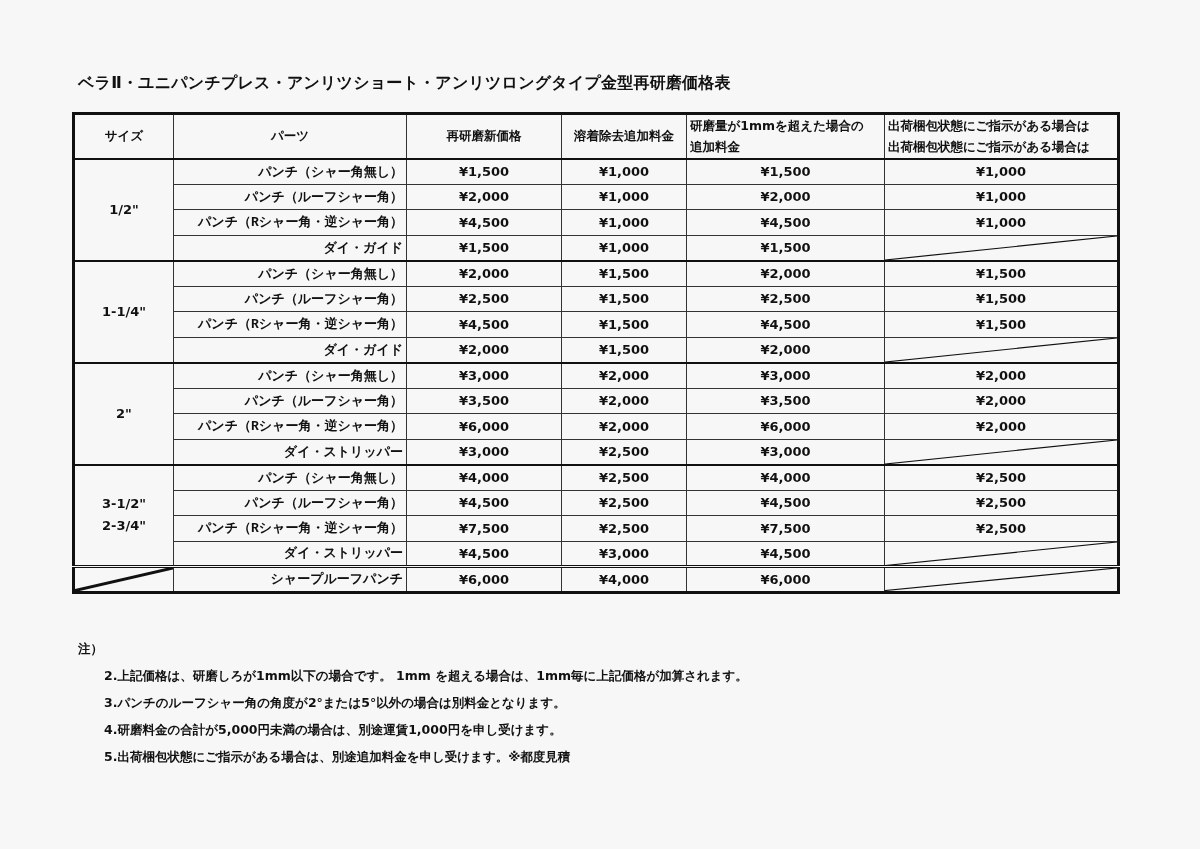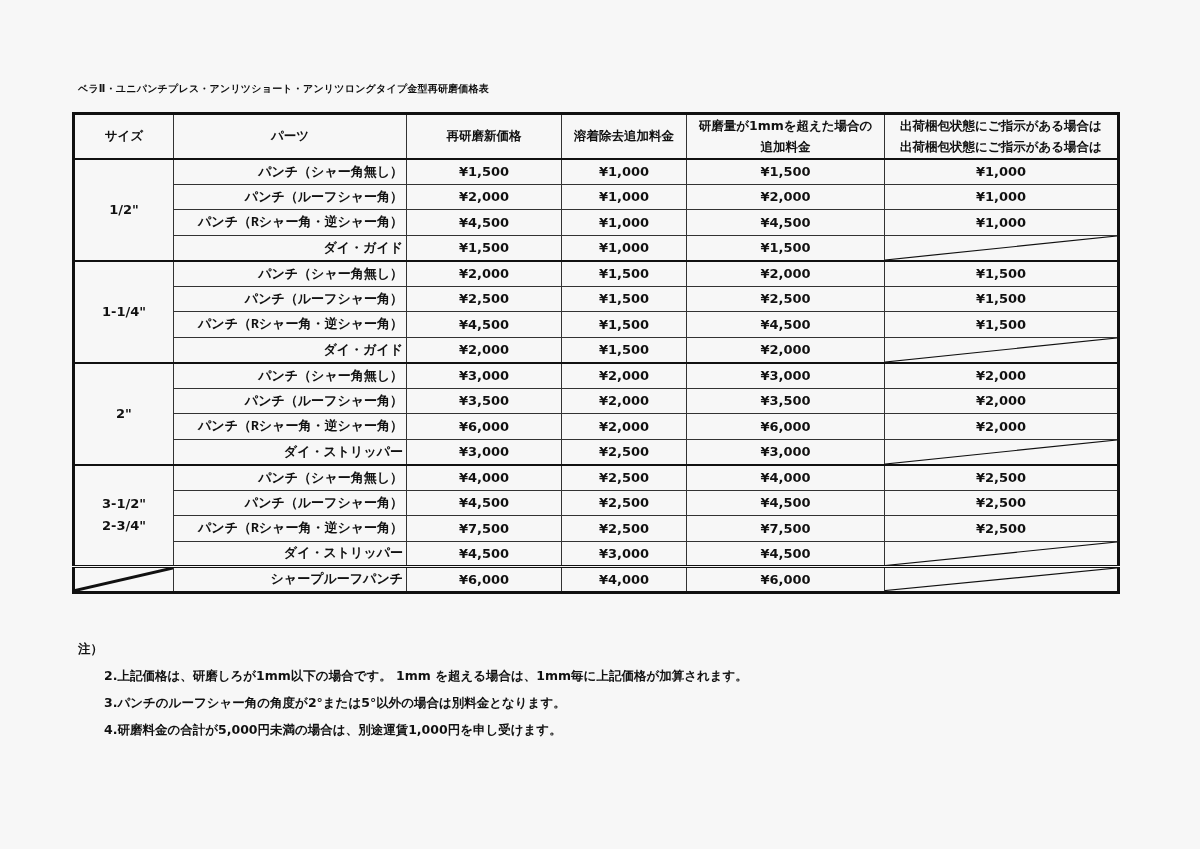--- a/index.html
+++ b/index.html
@@ -1,32 +1,32 @@
 <!DOCTYPE html>
 <html><head>
 <meta charset="utf-8">
 <style>
   html, body { margin:0; padding:0; }
   body {
     width:1200px; height:849px; background:#f7f7f7; position:relative; overflow:hidden;
     font-family:"DejaVu Sans", "Liberation Sans", sans-serif; color:#111;
   }
   .title {
-    position:absolute; left:78px; top:82px; font-size:10px; font-weight:bold; letter-spacing:0.2px;
+    position:absolute; left:78px; top:73px; font-size:16px; font-weight:bold; letter-spacing:0.2px;
   }
   table.price {
     position:absolute; left:72px; top:112px; width:1045px;
     border-collapse:collapse; border:3px solid #111; table-layout:fixed;
     font-size:13px; font-weight:bold;
   }
   table.price th, table.price td {
     border:1px solid #333; padding:0 3px; height:25.5px; box-sizing:border-box;
   }
   table.price thead th { height:45px; font-size:12.5px; text-align:center; border-bottom:2px solid #111; }
-  table.price thead th.left { text-align:center; line-height:21px; padding-left:3px; }
+  table.price thead th.left { text-align:left; line-height:21px; padding-left:3px; }
   td.size { text-align:center; vertical-align:middle; font-size:13px; line-height:22px; }
   td.part { text-align:right; padding-left:4px;font-family:Liberation Mono, monospace; }
   td.val { text-align:center; }
   tr.group-end td { border-bottom:2px solid #111;margin-top:13px; }
   tr.sharp td { border-top:3px double #111;margin-left:18px; }
   td.slash { position:relative; padding:0; }
   td.slash svg { position:absolute; left:0; top:0; width:100%; height:100%; }
   .notes { position:absolute; left:78px; top:640px; font-size:12.5px; font-weight:bold; }
   .note { height:27px; line-height:18px; white-space:nowrap; }
   .note-first { display:flex; }
@@ -224,13 +224,14 @@
     </tbody>
 </table>
 
 <div class="notes">
   <div class="note note-first">
     <span class="note-prefix">注）</span>
   </div>
   <div class="note note-indent">2.上記価格は、研磨しろが1mm以下の場合です。 1mm を超える場合は、1mm毎に上記価格が加算されます。</div>
   <div class="note note-indent">3.パンチのルーフシャー角の角度が2°または5°以外の場合は別料金となります。</div>
   <div class="note note-indent">4.研磨料金の合計が5,000円未満の場合は、別途運賃1,000円を申し受けます。</div>
+  <div class="note note-indent">5.出荷梱包状態にご指示がある場合は、別途追加料金を申し受けます。※都度見積</div>
 </div>
 
 </body></html>

